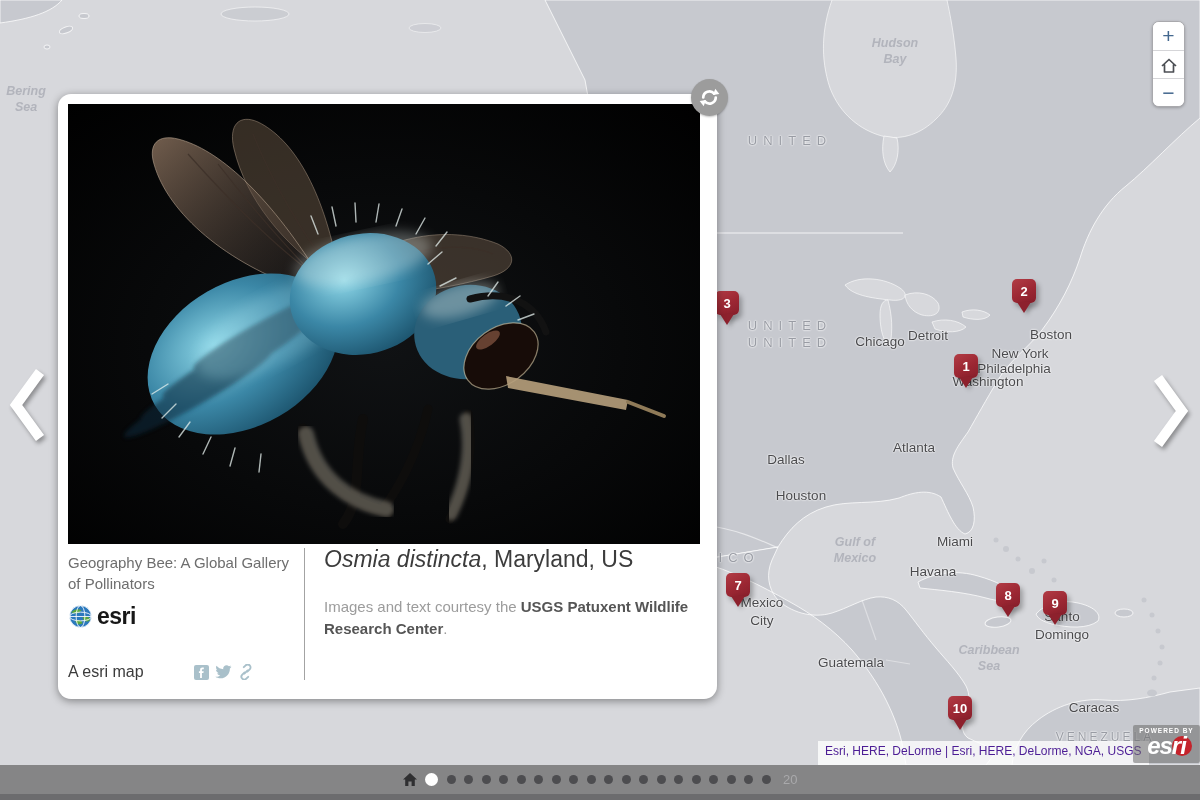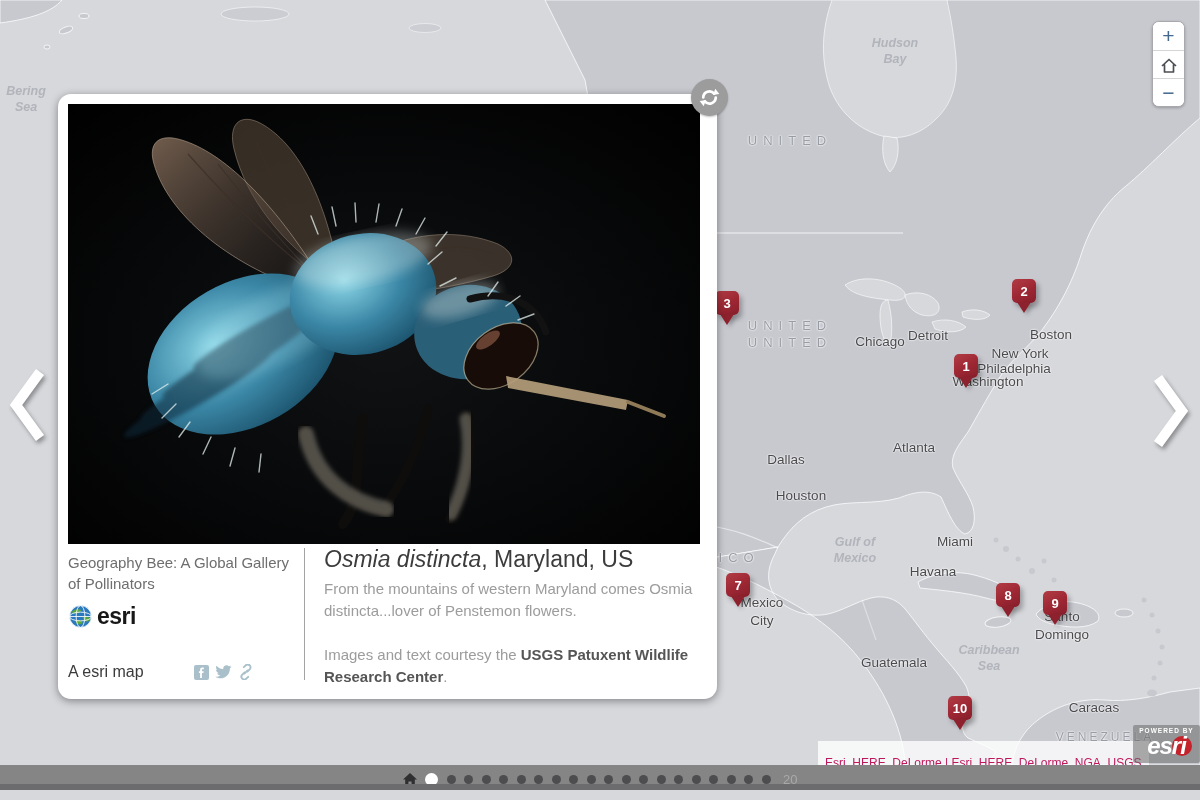--- a/index.html
+++ b/index.html
@@ -27,22 +27,22 @@
 
   
   .zoomctl { position:absolute; left:1152px; top:21px; width:33px; background:#fff; border:1px solid #a9a9ad;
              border-radius:7px; overflow:hidden; box-shadow:0 1px 3px rgba(0,0,0,.25); z-index:40; }
   .zoomctl button { display:block; width:100%; height:28px; background:#fff; border:none; border-top:1px solid #d5d5d8;
              font-size:21px; color:#44688f; cursor:pointer; line-height:26px; font-family:"Liberation Sans",sans-serif; }
   .zoomctl button:first-child { border-top:none; }
   .zoomctl .homebtn svg { display:block; margin:3px auto 0; }
 
   
-  .attrib { position:absolute; left:818px; top:741px; height:32px; line-height:21px; padding:12px 7px;
-            background:rgba(255,255,255,.78); font-size:12px; color:#be185d; white-space:nowrap; z-index:35; }
+  .attrib { position:absolute; left:818px; top:741px; height:32px; line-height:21px; padding:0 7px;
+            background:rgba(255,255,255,.78); font-size:12px; color:#4c1d95; white-space:nowrap; z-index:35; }
   .poweredby { position:absolute; left:1133px; top:725px; width:67px; height:38px; z-index:36;
                background:rgba(105,105,105,.55); border-radius:2px; text-align:center; }
   .pb-top { font-size:6.5px; letter-spacing:1px; color:#fff; padding-top:2px; font-weight:bold; }
   .pb-brand { position:relative; font-size:24px; font-weight:bold; font-style:italic; color:#fff; line-height:24px;
               letter-spacing:-1px; }
   .pb-ball { position:absolute; right:8px; top:2px; width:20px; height:20px; background:#c4232b; border-radius:50%; z-index:-1; }
 
   
   .nav-arrow { position:absolute; background:none; border:none; cursor:pointer; z-index:60; padding:0; }
   .nav-arrow svg { display:block; filter:drop-shadow(2px 3px 2px rgba(0,0,0,.35)); }
@@ -70,21 +70,21 @@
   .cf-divider { position:absolute; left:236px; top:4px; height:132px; border-left:1px solid #a3a3a3; }
 
   .cf-right { position:absolute; left:256px; top:0; width:376px; }
   .slide-title { font-size:23px; color:#3c3c3c; line-height:30px; }
   .slide-title .species { font-style:italic; }
   .slide-desc { margin-top:4px; font-size:15px; line-height:22px; color:#9c9c9c; }
   .slide-credit { margin-top:22px; font-size:15px; line-height:22px; color:#9c9c9c; }
   .credit-link { font-weight:bold; color:#555; cursor:pointer; }
 
   
-  .pagebar { position:absolute; left:0; top:765px; width:1200px; height:25px; background:#858586; z-index:70; }
+  .pagebar { position:absolute; left:0; top:765px; width:1200px; height:35px; background:#858586; z-index:70; }
   .pagebar-edge { position:absolute; left:0; bottom:0; width:100%; height:6px; background:#6c6c6e; }
   .page-row { position:absolute; left:0; top:0; width:100%; height:29px; display:flex; align-items:center;
               justify-content:center; gap:8.5px; }
   .page-home { display:inline-flex; cursor:pointer; }
   .dot { width:9px; height:9px; border-radius:50%; background:#4d4d50; cursor:pointer; flex:none; }
   .dot.active { width:13px; height:13px; background:#fff; }
   .page-count { font-size:13px; color:#a9a9ab; margin-left:4px; }
 </style>
 </head>
 <body>
@@ -218,21 +218,21 @@
       <div class="map-label city-label" style="position: absolute; left: 955px; top: 542px;">
         <div>Miami</div>
       </div>
       <div class="map-label city-label" style="position: absolute; left: 933px; top: 572px;">
         <div>Havana</div>
       </div>
       <div class="map-label city-label" style="position: absolute; left: 762px; top: 612px;">
         <div>Mexico</div>
         <div>City</div>
       </div>
-      <div class="map-label city-label" style="position: absolute; left: 894px; top: 663px;">
+      <div class="map-label city-label" style="position: absolute; left: 851px; top: 663px;">
         <div>Guatemala</div>
       </div>
       <div class="map-label city-label" style="position: absolute; left: 1062px; top: 626px;">
         <div>Santo</div>
         <div>Domingo</div>
       </div>
       <div class="map-label city-label" style="position: absolute; left: 1094px; top: 708px;">
         <div>Caracas</div>
       </div>
     </div>
@@ -443,21 +443,20 @@
             </svg>
           </span>
         </span>
       </div>
     </div>
     <div class="cf-divider"></div>
     <div class="cf-right">
       <div class="slide-title">
         <span class="species">Osmia distincta</span><span>, Maryland, US</span>
       </div>
-      <div class="slide-desc">From the mountains of western Maryland comes Osmia distincta...lover of Penstemon flowers.</div>
       <div class="slide-credit">
         <span>Images and text courtesy the </span><span class="credit-link">USGS Patuxent Wildlife Research Center</span><span>.</span>
       </div>
     </div>
   </div>
 </div>
 
 <div class="pagebar">
   <div class="page-row">
     <span class="page-home">

